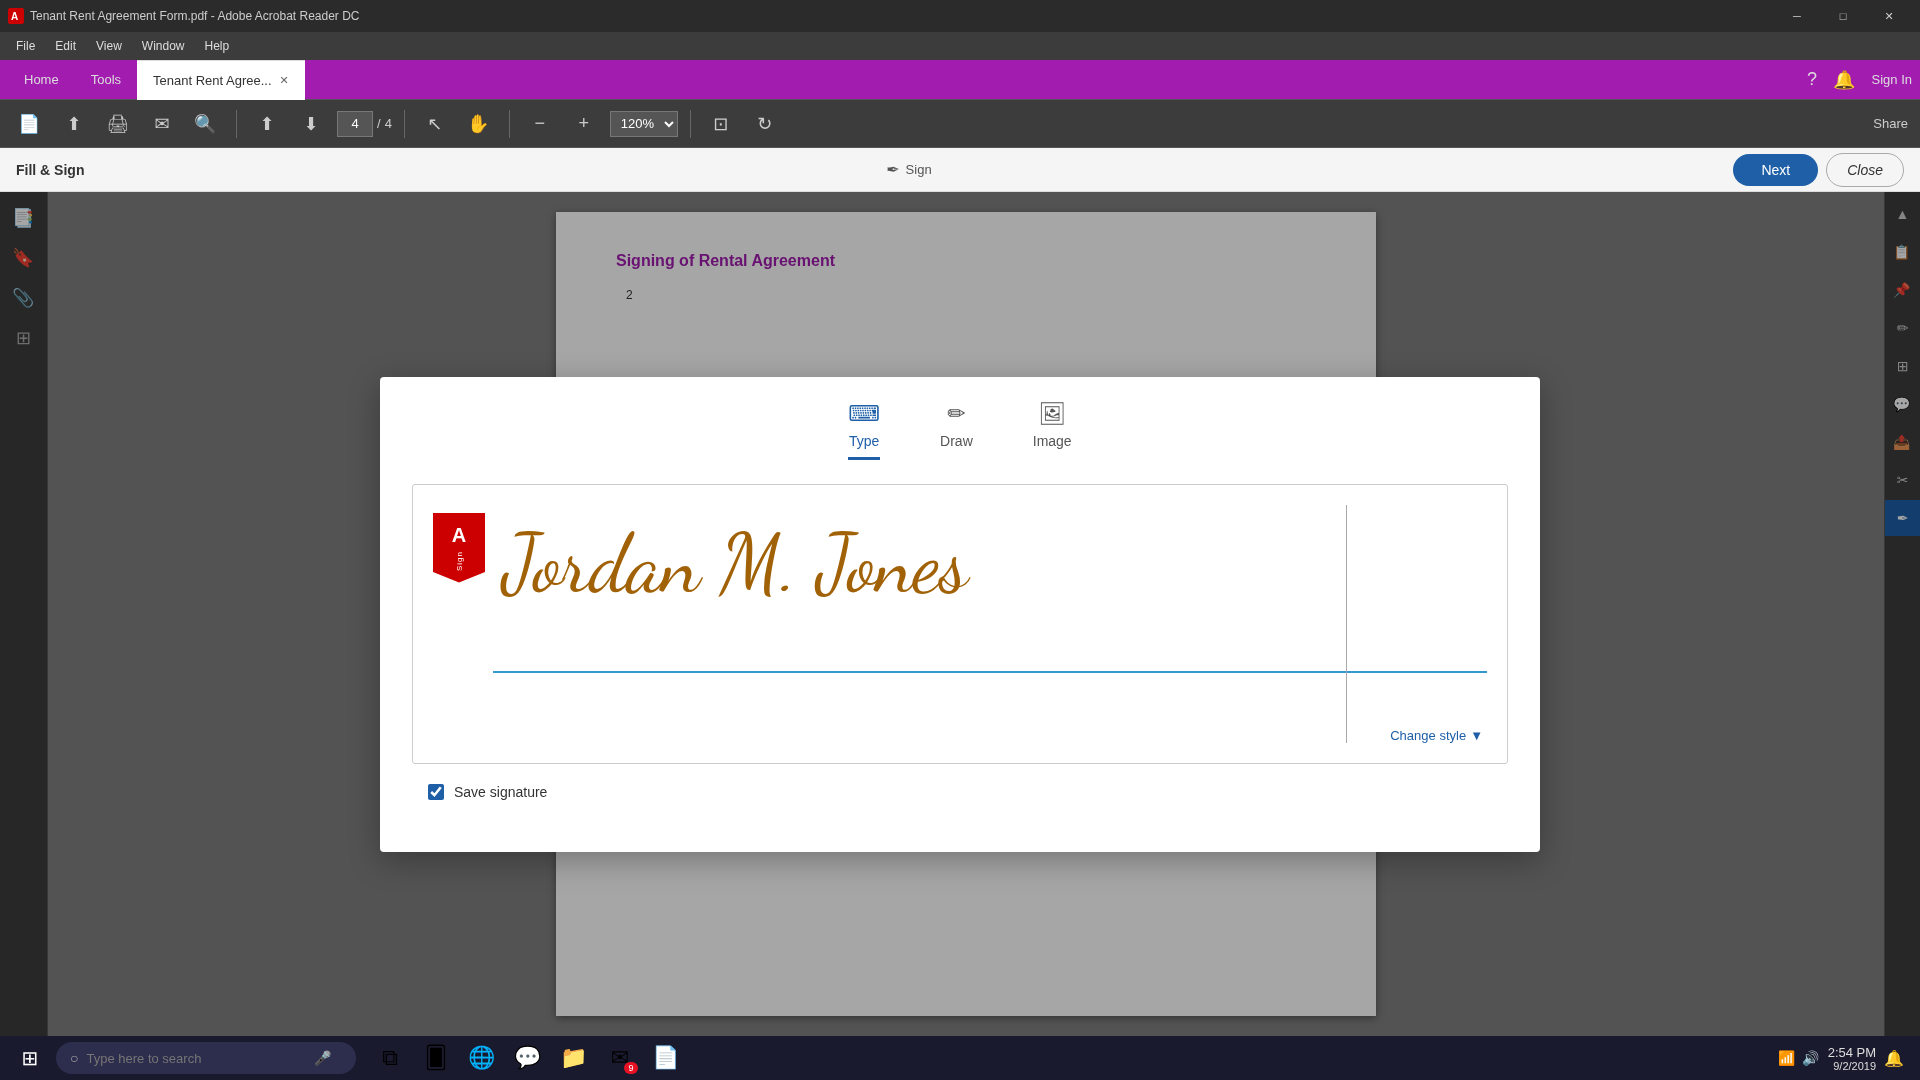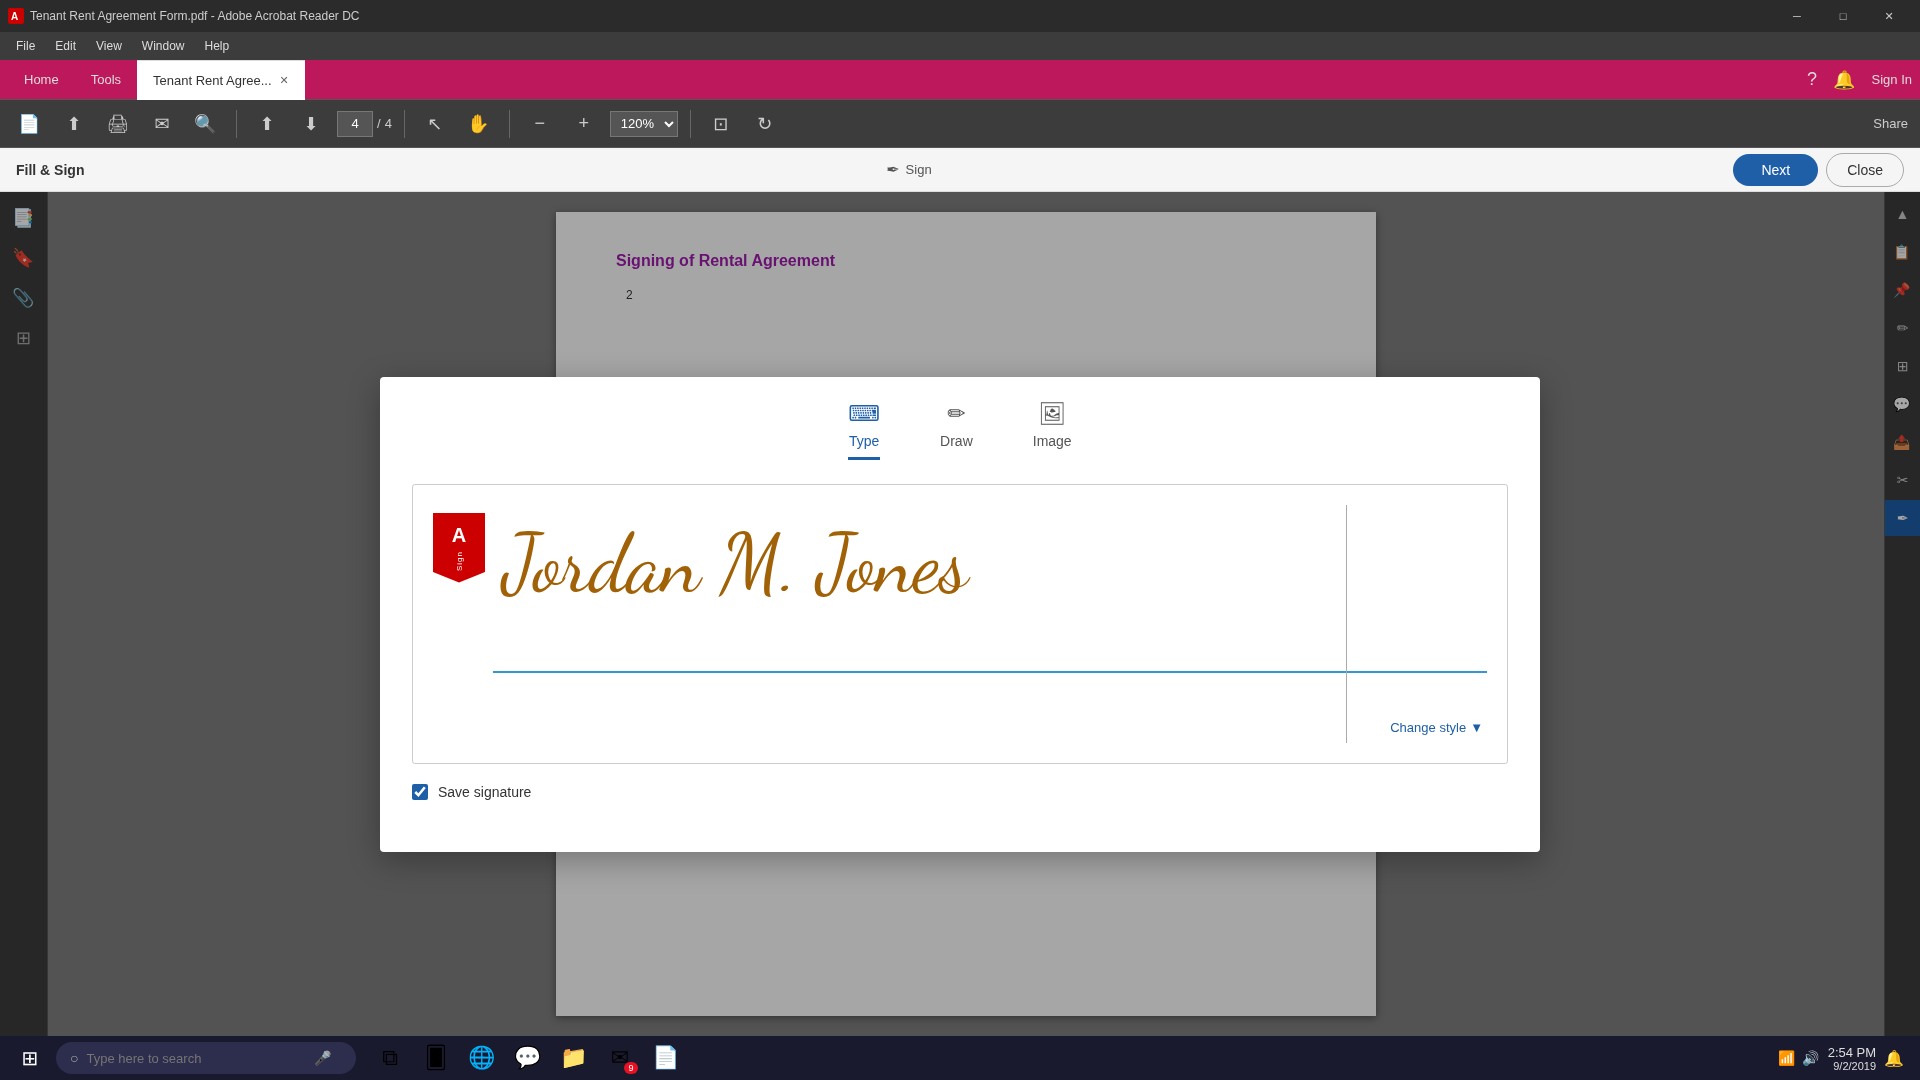--- a/index.html
+++ b/index.html
@@ -59,21 +59,21 @@
       color: #ddd;
       font-size: 12px;
       padding: 4px 8px;
       cursor: pointer;
       text-align: right;
     }
 
     
     .tab-bar {
       height: 40px;
-      background: #be185d;
+      background: #a21caf;
       display: flex;
       align-items: center;
       padding: 0 8px;
       border-bottom: 1px solid #555;
     }
     .tab-home {
       color: #ddd;
       font-size: 13px;
       padding: 8px 16px;
       cursor: pointer;
@@ -215,20 +215,21 @@
       font-weight: 500;
     }
     .close-btn-outline {
       background: transparent;
       color: #333;
       border: 1px solid #aaa;
       border-radius: 20px;
       padding: 8px 20px;
       font-size: 14px;
       cursor: pointer;
+      font-style: italic;
     }
 
     
     .main-area {
       display: flex;
       height: calc(1080px - 32px - 28px - 40px - 48px - 44px - 44px);
       position: relative;
     }
 
     
@@ -425,37 +426,37 @@
       left: 90px;
       top: 30px;
       font-family: 'Dancing Script', 'Brush Script MT', cursive;
       font-size: 82px;
       color: #a16207;
       white-space: nowrap;
       letter-spacing: -1px;
     }
     .sig-change-style {
       position: absolute;
-      bottom: 28px;
+      bottom: 20px;
       right: 24px;
       color: #1e5fa8;
       font-size: 13px;
       cursor: pointer;
       display: flex;
       align-items: flex-start;
       gap: 4px;
     }
 
     
     .save-sig-row {
       display: flex;
       align-items: center;
       gap: 10px;
       margin-bottom: 24px;
-      margin-left: 0;
+      margin-left: 16px;
     }
     .save-sig-checkbox {
       width: 16px;
       height: 16px;
       accent-color: #1e5fa8;
     }
     .save-sig-label {
       font-size: 14px;
       color: #333;
     }

